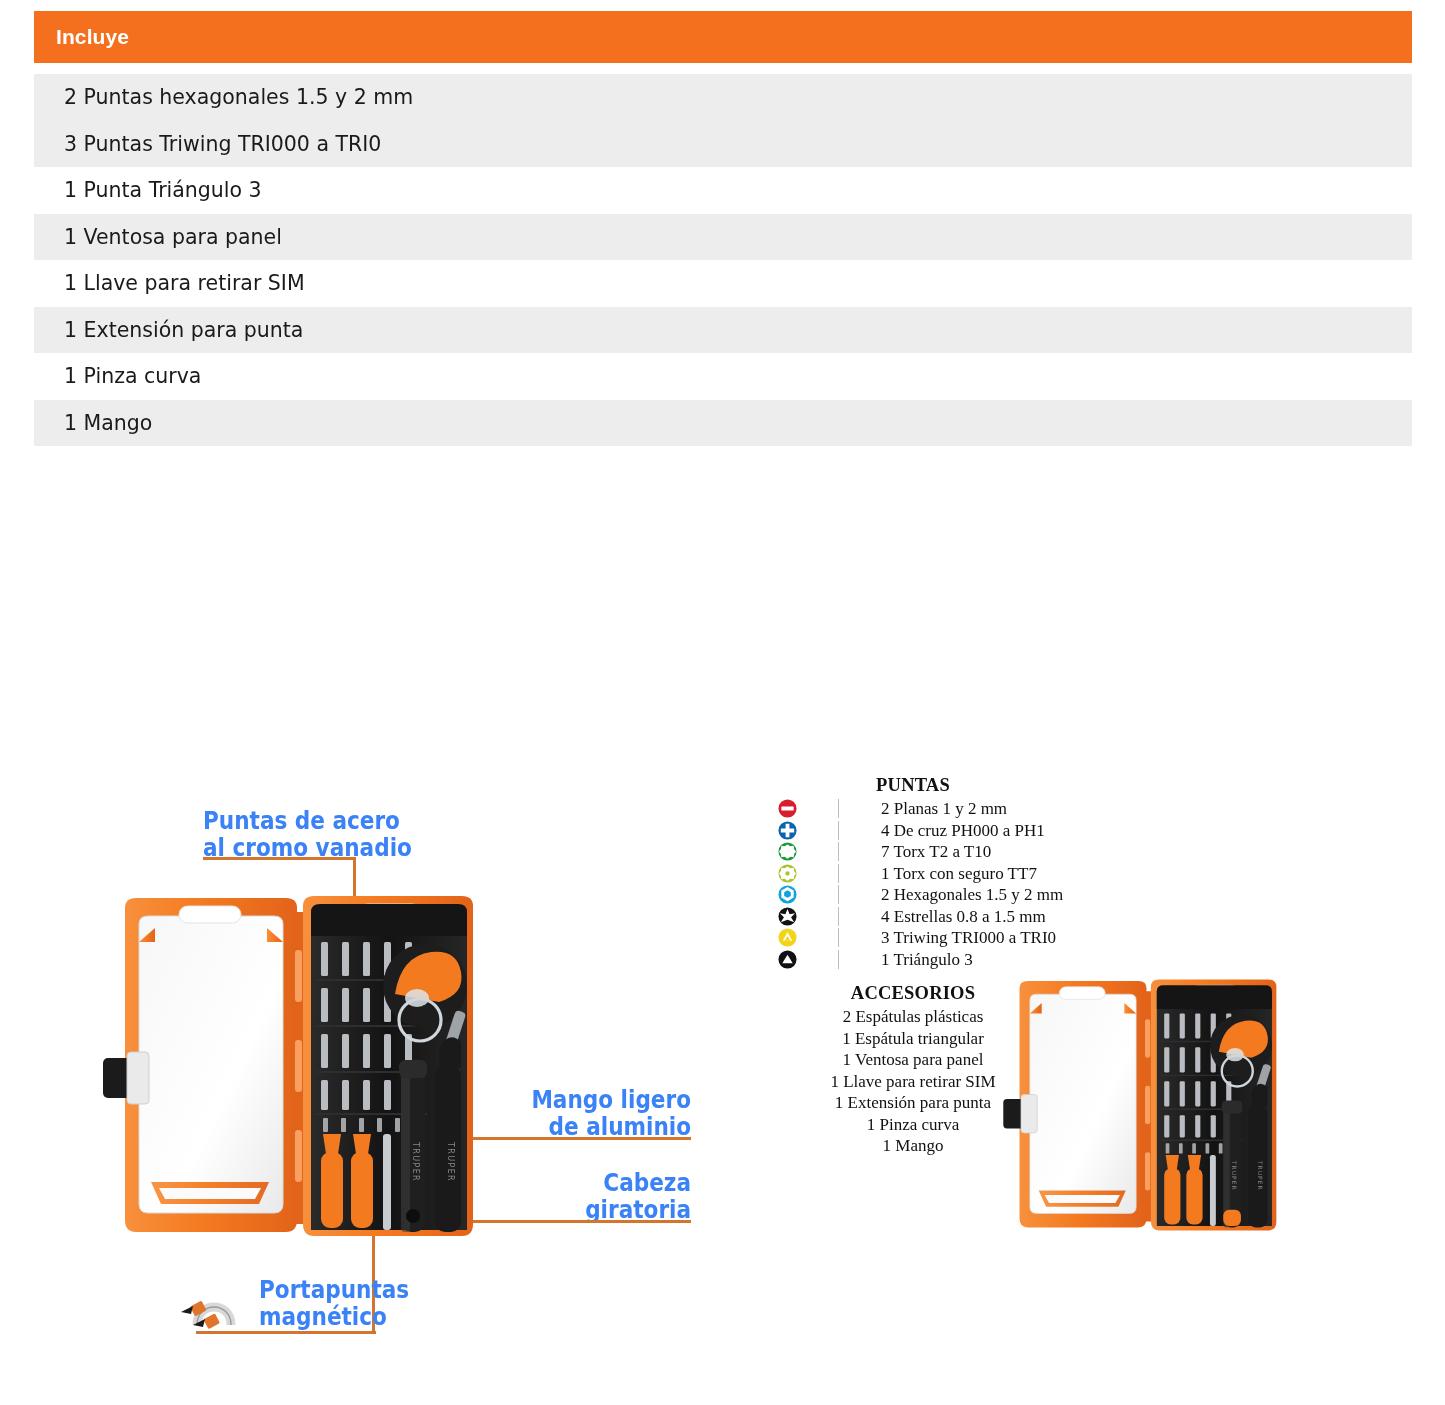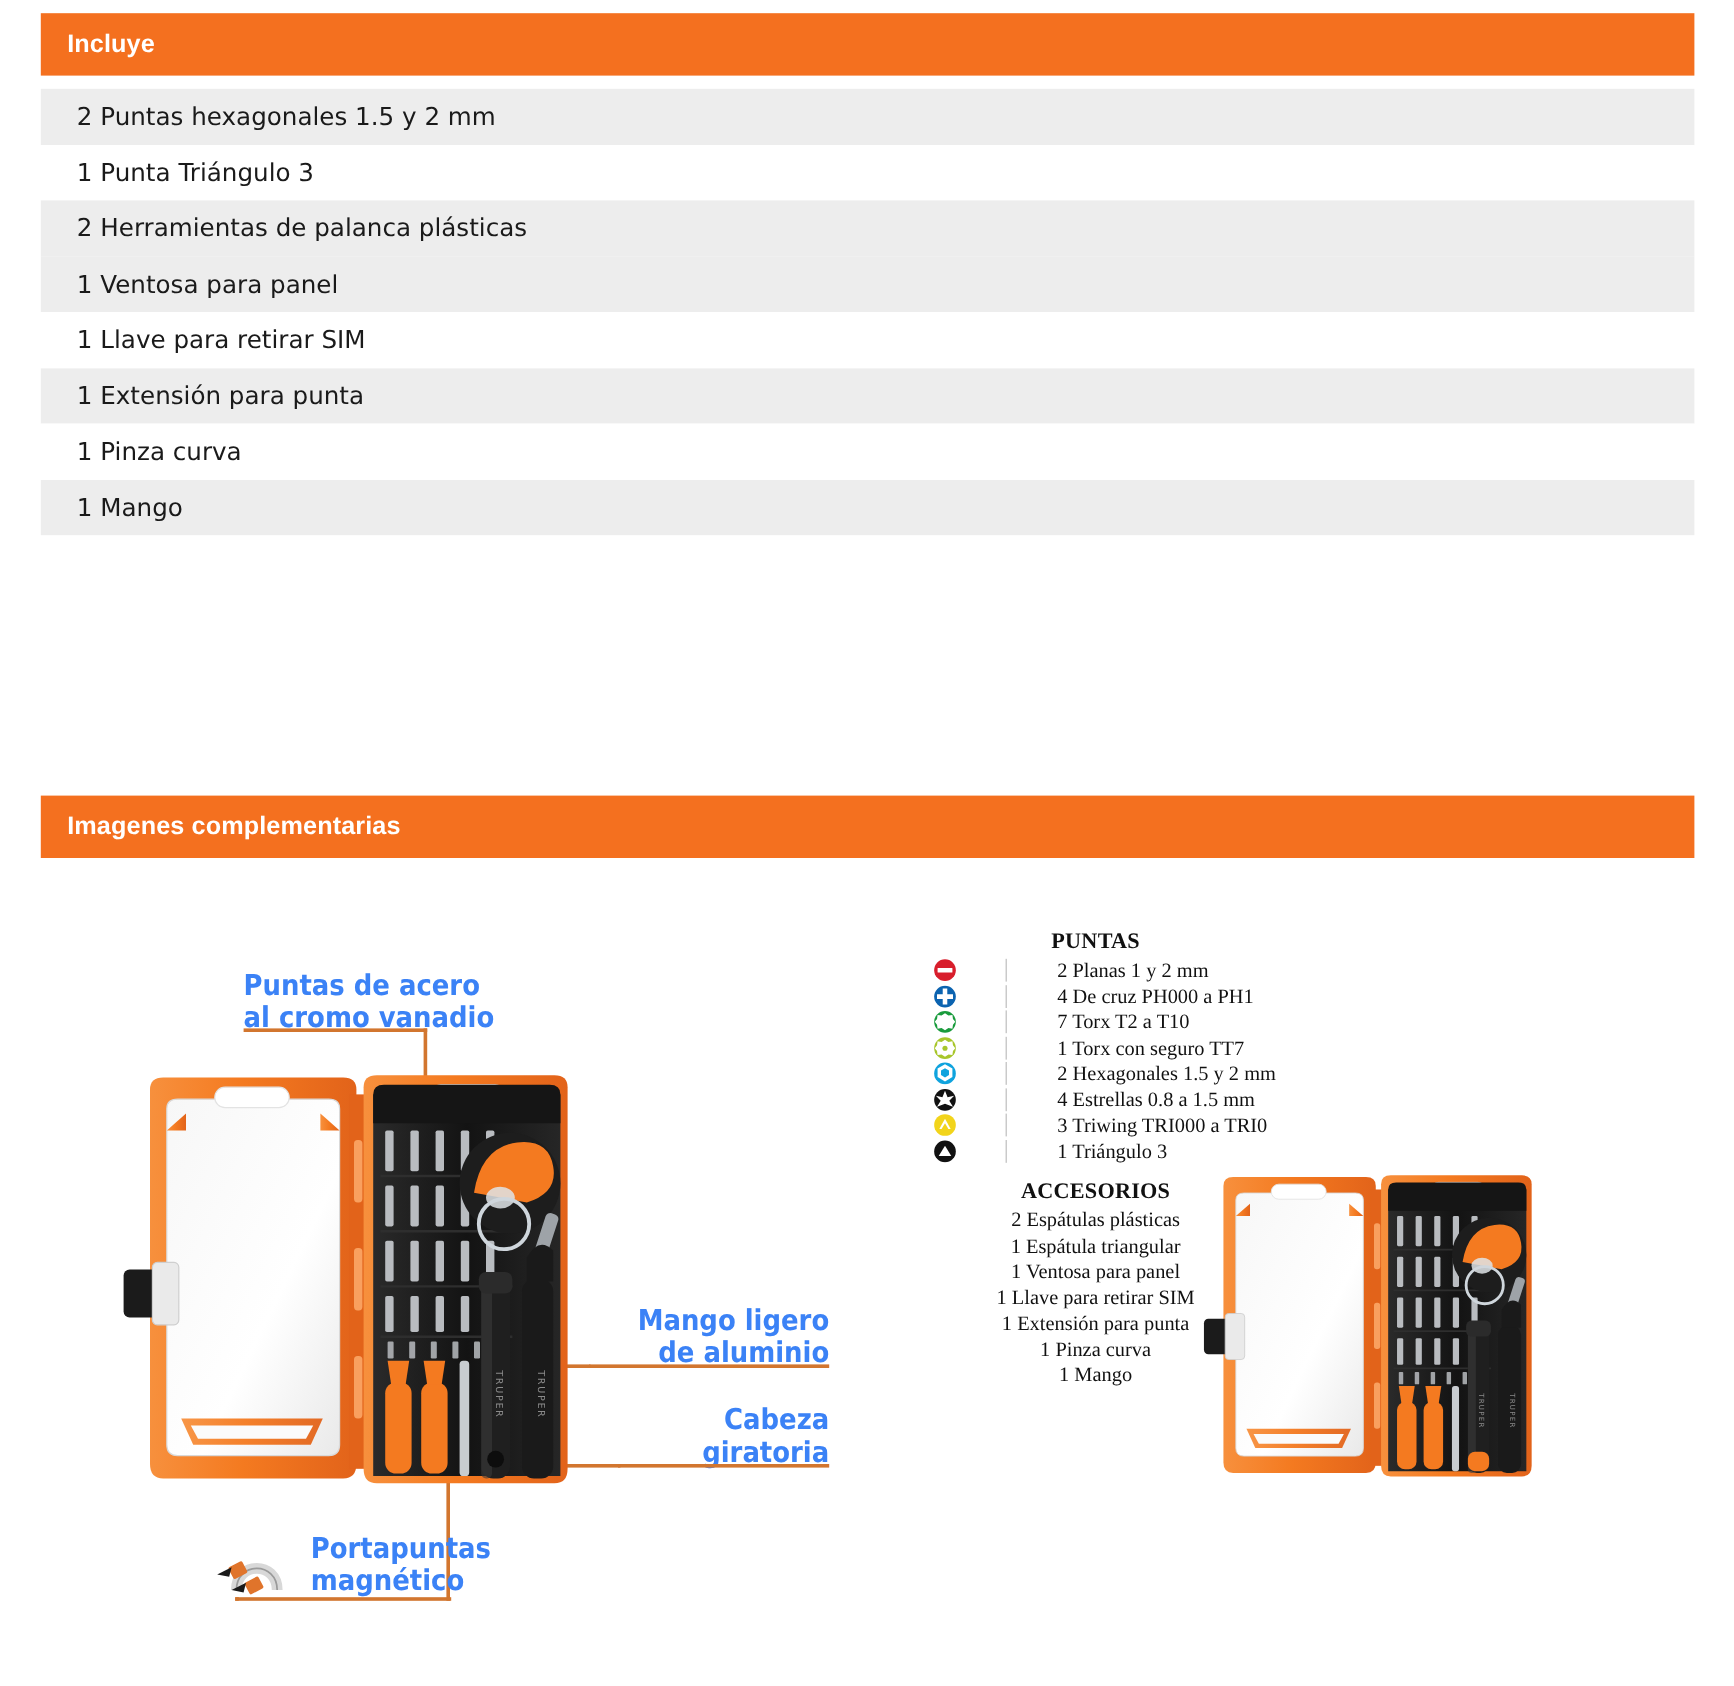--- a/index.html
+++ b/index.html
@@ -120,32 +120,29 @@
 <body>
 
 <div class="page">
 
   <div class="section-bar" id="bar-incluye">
     <span class="bar-title">Incluye</span>
   </div>
 
   <div class="includes-list" id="includes-list">
       <div class="includes-row odd">2 Puntas hexagonales 1.5 y 2 mm</div>
+      <div class="includes-row odd">3 Puntas Triwing TRI000 a TRI0</div>
       <div class="includes-row even">1 Punta Triángulo 3</div>
-      <div class="includes-row odd">2 Herramientas de palanca plásticas</div>
       <div class="includes-row odd">1 Ventosa para panel</div>
       <div class="includes-row even">1 Llave para retirar SIM</div>
       <div class="includes-row odd">1 Extensión para punta</div>
       <div class="includes-row even">1 Pinza curva</div>
       <div class="includes-row odd">1 Mango</div>
     </div>
 
-  <div class="section-bar" id="bar-imagenes">
-    <span class="bar-title">Imagenes complementarias</span>
-  </div>
 
   <div class="images-area">
 
     <div class="left-fig">
 
       <div class="callout-text" style="left:108px; top:48px; text-align:left;">Puntas de acero
 al cromo vanadio</div>
       <div class="rule" style="left:108px; top:97px; width:153px; height:3px;"></div>
       <div class="rule" style="left:258px; top:97px; width:3px; height:72px;"></div>
       <svg class="case-wrap" style="left:252px; top:163px;" width="16" height="16" viewBox="0 0 16 16">

